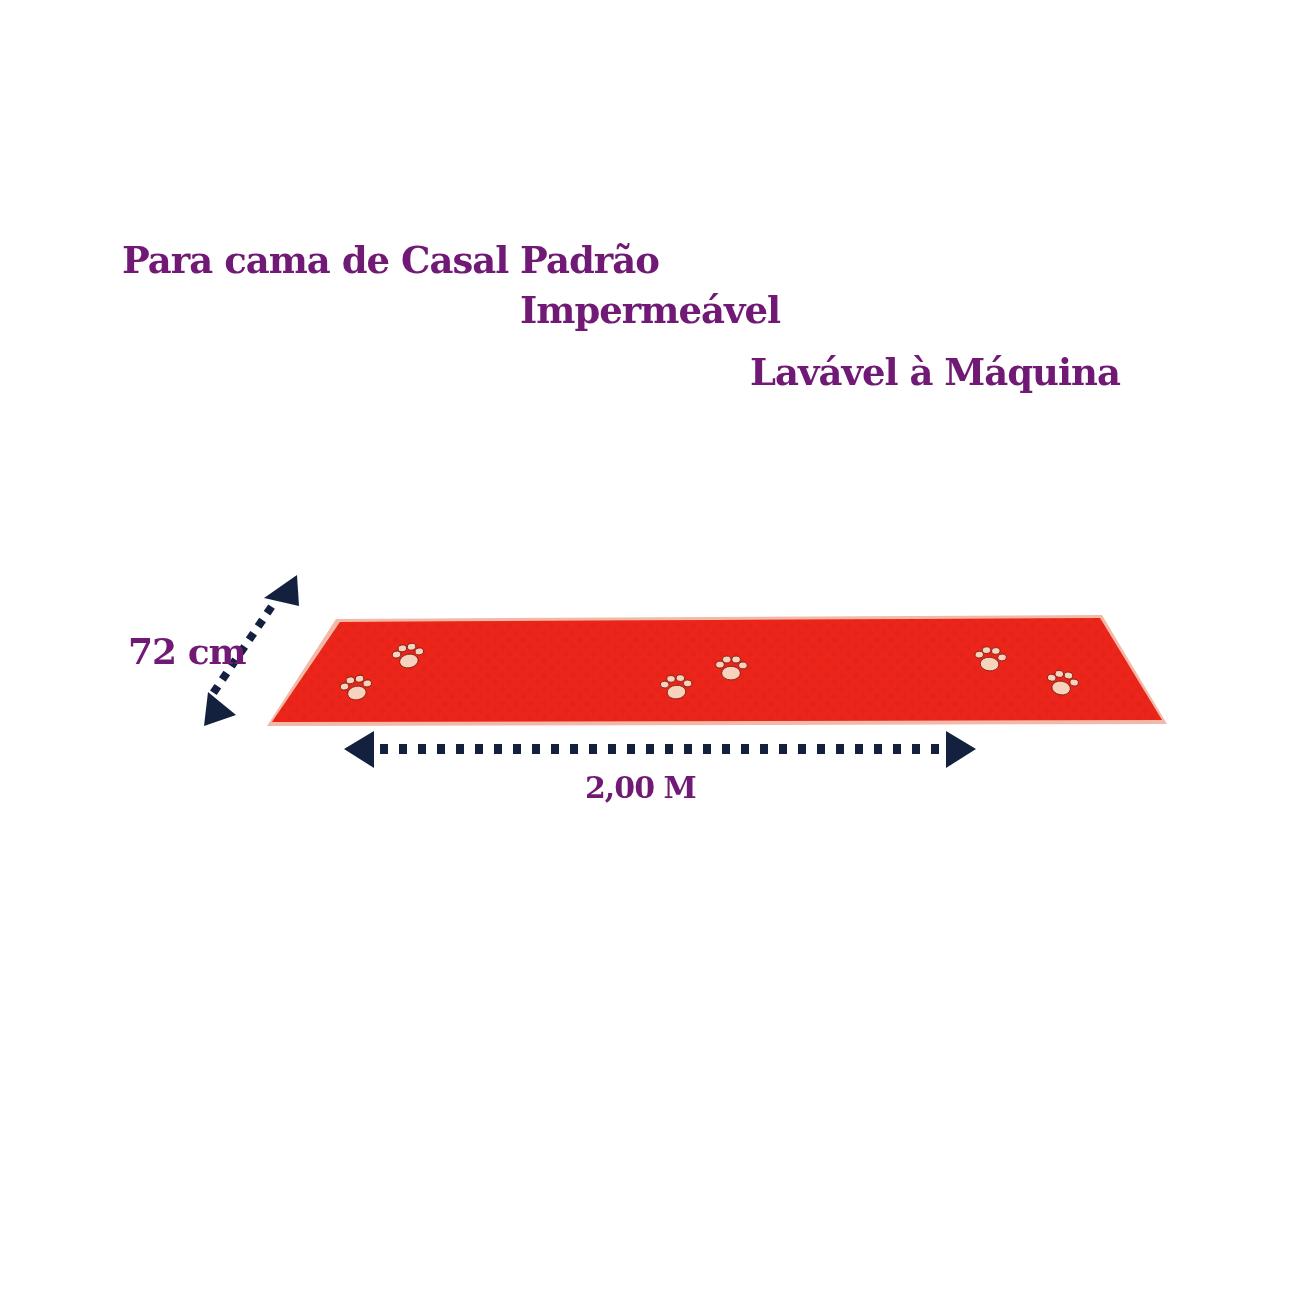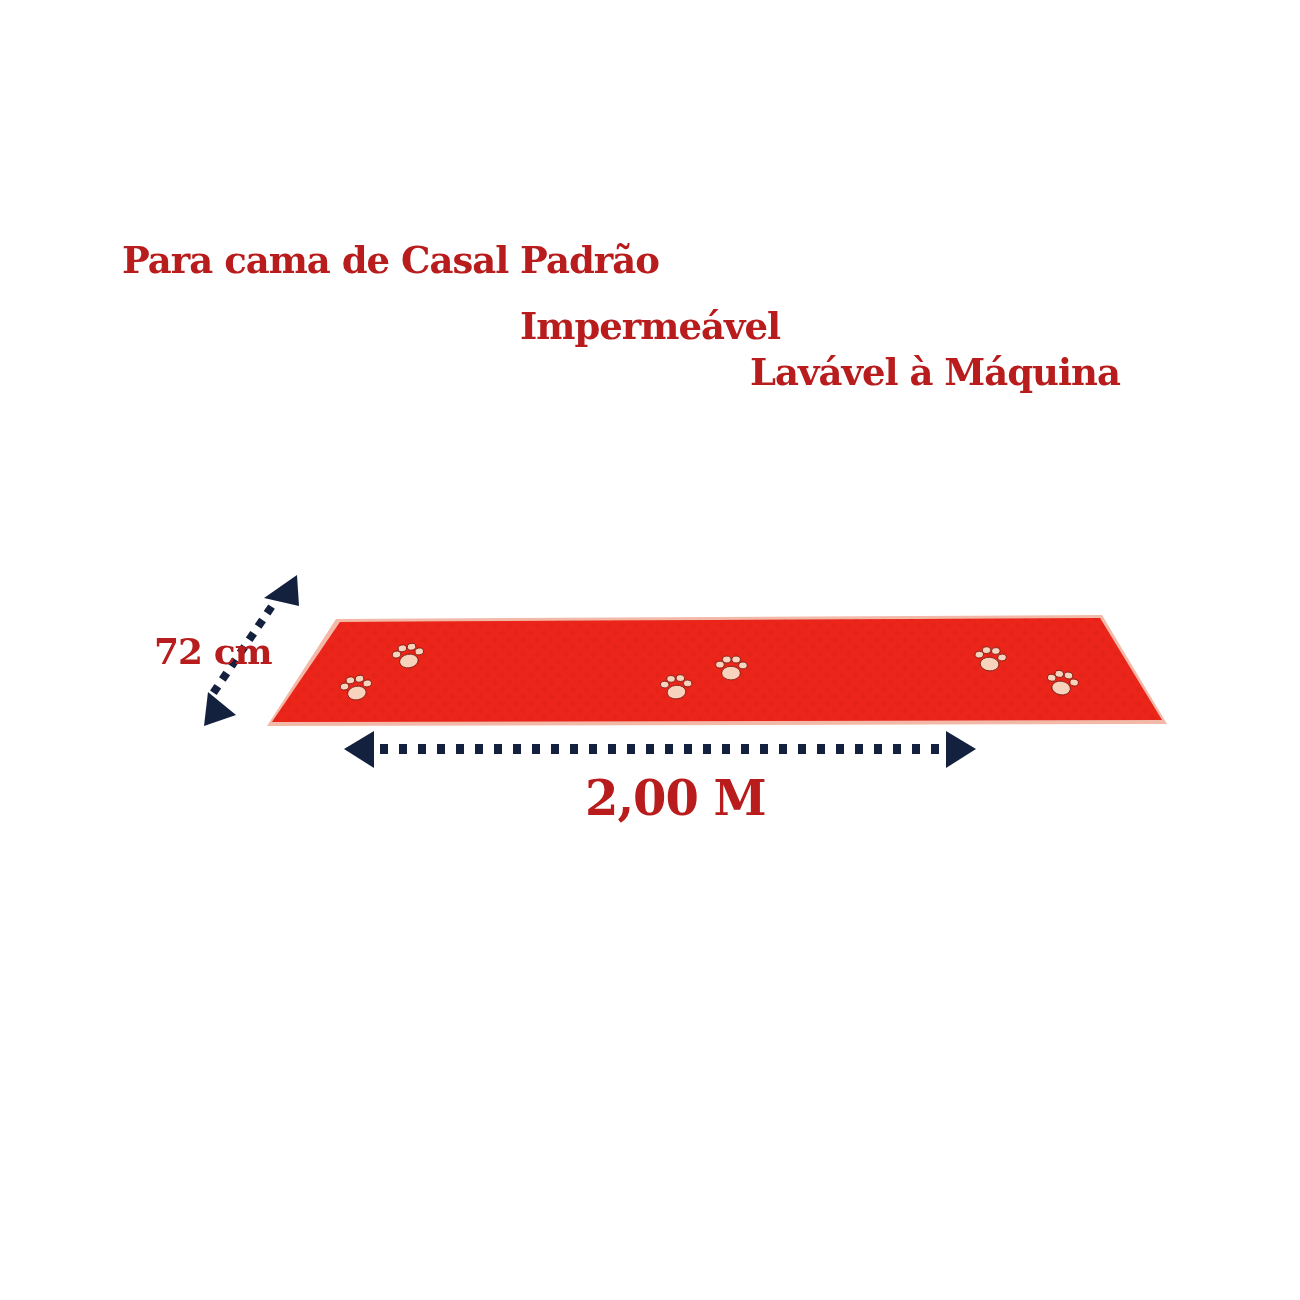--- a/index.html
+++ b/index.html
@@ -1,24 +1,24 @@
 <!DOCTYPE html>
 <html><head>
 <meta charset="utf-8">
 <style>
   html, body { margin:0; padding:0; background:#ffffff; }
   body { width:1300px; height:1300px; position:relative; overflow:hidden;
          font-family:"DejaVu Serif", "Liberation Serif", serif; }
-  .txt { position:absolute; font-weight:bold; color:#b91c1c; white-space:nowrap;
+  .txt { position:absolute; font-weight:bold; color:#701a75; white-space:nowrap;
          font-family:"DejaVu Serif", "Liberation Serif", serif; letter-spacing:-1px; }
   #line1 { left:122px; top:238px; font-size:37px; }
-  #line2 { left:520px; top:304px; font-size:37px; }
+  #line2 { left:520px; top:288px; font-size:37px; }
   #line3 { left:750px; top:350px; font-size:37px; }
-  #width-label { left:128px; top:630px; font-size:36px;margin-left:26px; }
-  #length-label { left:585px; top:770px; font-size:48px; }
+  #width-label { left:128px; top:630px; font-size:36px; }
+  #length-label { left:585px; top:770px; font-size:30px; }
   svg.art { position:absolute; left:0; top:0; }
 </style>
 </head>
 <body>
 
 <div class="txt" id="line1">Para cama de Casal  Padrão</div>
 <div class="txt" id="line2">Impermeável</div>
 <div class="txt" id="line3">Lavável à Máquina</div>
 
 <svg class="art" width="1300" height="1300" viewBox="0 0 1300 1300">

